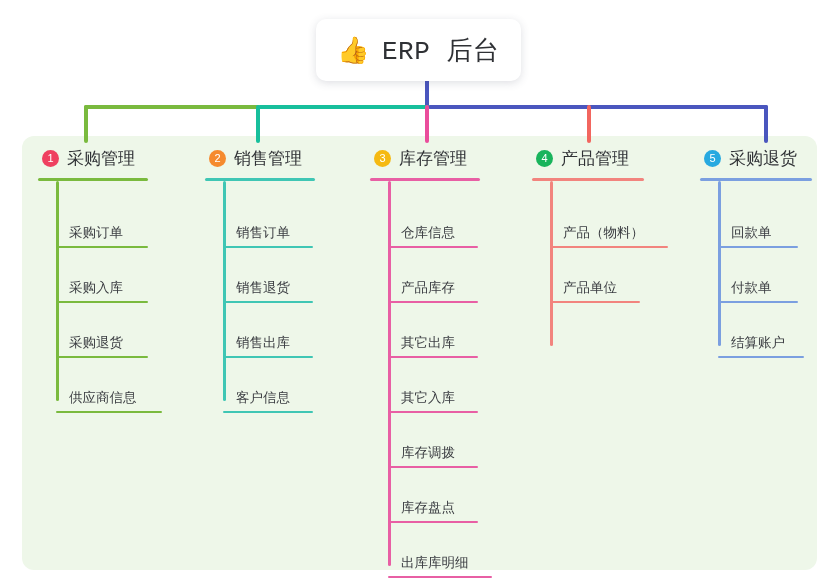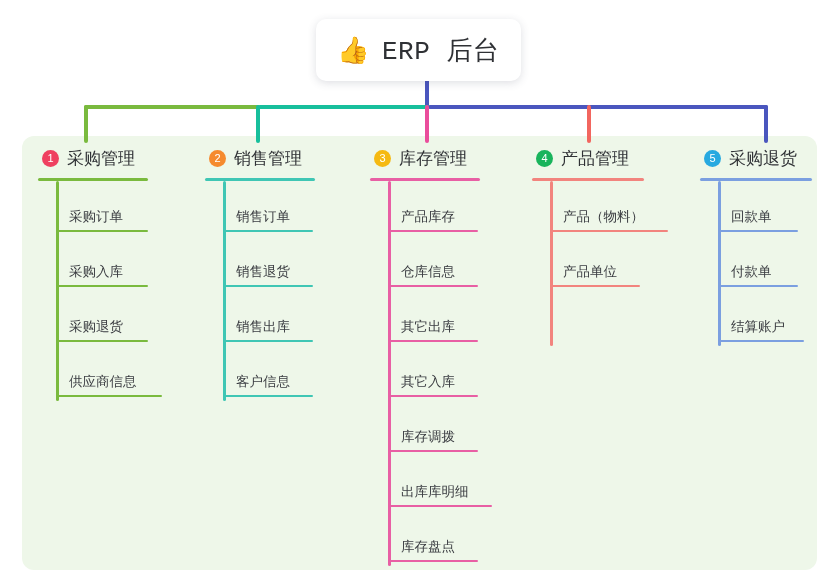--- a/index.html
+++ b/index.html
@@ -71,21 +71,21 @@
   .badge{
     width:17px;height:17px;border-radius:50%;
     display:flex;align-items:center;justify-content:center;
     color:#fff;font-size:11px;line-height:1;
     flex:0 0 auto;
   }
   .col-title{font-size:17px;color:#2f3135;white-space:nowrap;text-align:center;}
   .col-rule{height:3px;border-radius:2px;margin-top:5px;}
 
   
-  .leaves{position:relative;padding-top:0;}
+  .leaves{position:relative;padding-top:16px;}
   .spine{position:absolute;left:18px;top:0;width:3px;border-radius:2px;}
   .leaf{
     position:relative;height:55px;
   }
   .leaf-label{
     position:absolute;left:31px;bottom:10px;
     font-size:13.5px;color:#3a3c41;white-space:nowrap;
   }
   .leaf-rule{
     position:absolute;left:18px;bottom:4px;
@@ -169,47 +169,47 @@
       </div>
       <div class="col col-2">
         <div class="col-head">
           <span class="badge" style="background: rgb(245, 185, 18);">3</span>
           <span class="col-title">库存管理</span>
         </div>
         <div class="col-rule" style="background: rgb(232, 95, 164); width: 110px;"></div>
         <div class="leaves">
           <div class="spine" style="background: rgb(232, 95, 164); height: 385px;"></div>
           <div class="leaf">
+            <span class="leaf-label">仓库信息</span>
+            <div class="leaf-rule" style="background: rgb(232, 95, 164); width: 90px;"></div>
+          </div>
+          <div class="leaf">
             <span class="leaf-label">产品库存</span>
             <div class="leaf-rule" style="background: rgb(232, 95, 164); width: 90px;"></div>
           </div>
           <div class="leaf">
-            <span class="leaf-label">仓库信息</span>
-            <div class="leaf-rule" style="background: rgb(232, 95, 164); width: 90px;"></div>
-          </div>
-          <div class="leaf">
             <span class="leaf-label">其它出库</span>
             <div class="leaf-rule" style="background: rgb(232, 95, 164); width: 90px;"></div>
           </div>
           <div class="leaf">
             <span class="leaf-label">其它入库</span>
             <div class="leaf-rule" style="background: rgb(232, 95, 164); width: 90px;"></div>
           </div>
           <div class="leaf">
             <span class="leaf-label">库存调拨</span>
+            <div class="leaf-rule" style="background: rgb(232, 95, 164); width: 90px;"></div>
+          </div>
+          <div class="leaf">
+            <span class="leaf-label">库存盘点</span>
             <div class="leaf-rule" style="background: rgb(232, 95, 164); width: 90px;"></div>
           </div>
           <div class="leaf">
             <span class="leaf-label">出库库明细</span>
             <div class="leaf-rule" style="background: rgb(232, 95, 164); width: 104px;"></div>
           </div>
-          <div class="leaf">
-            <span class="leaf-label">库存盘点</span>
-            <div class="leaf-rule" style="background: rgb(232, 95, 164); width: 90px;"></div>
-          </div>
         </div>
       </div>
       <div class="col col-3">
         <div class="col-head">
           <span class="badge" style="background: rgb(25, 180, 92);">4</span>
           <span class="col-title">产品管理</span>
         </div>
         <div class="col-rule" style="background: rgb(242, 132, 126); width: 112px;"></div>
         <div class="leaves">
           <div class="spine" style="background: rgb(242, 132, 126); height: 165px;"></div>

